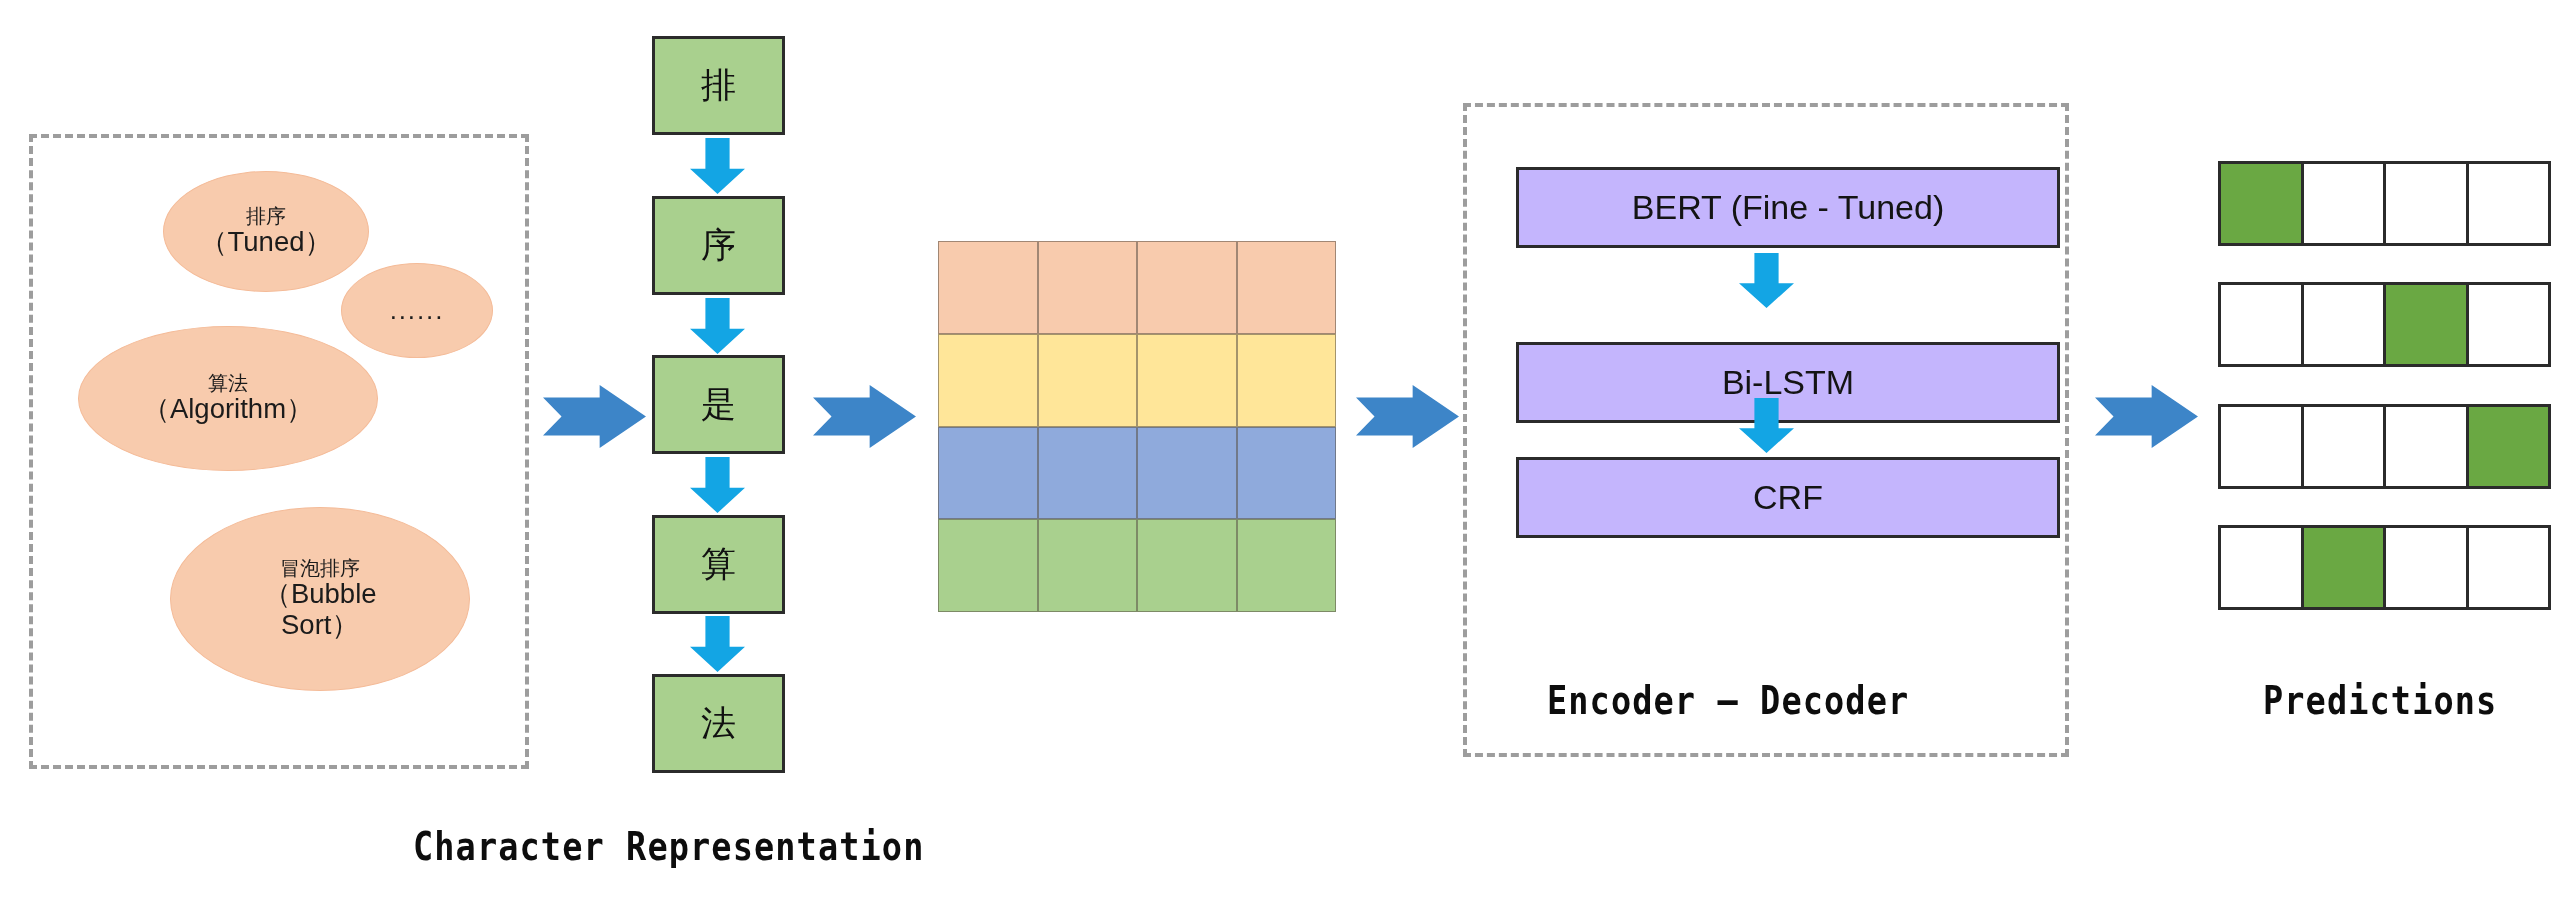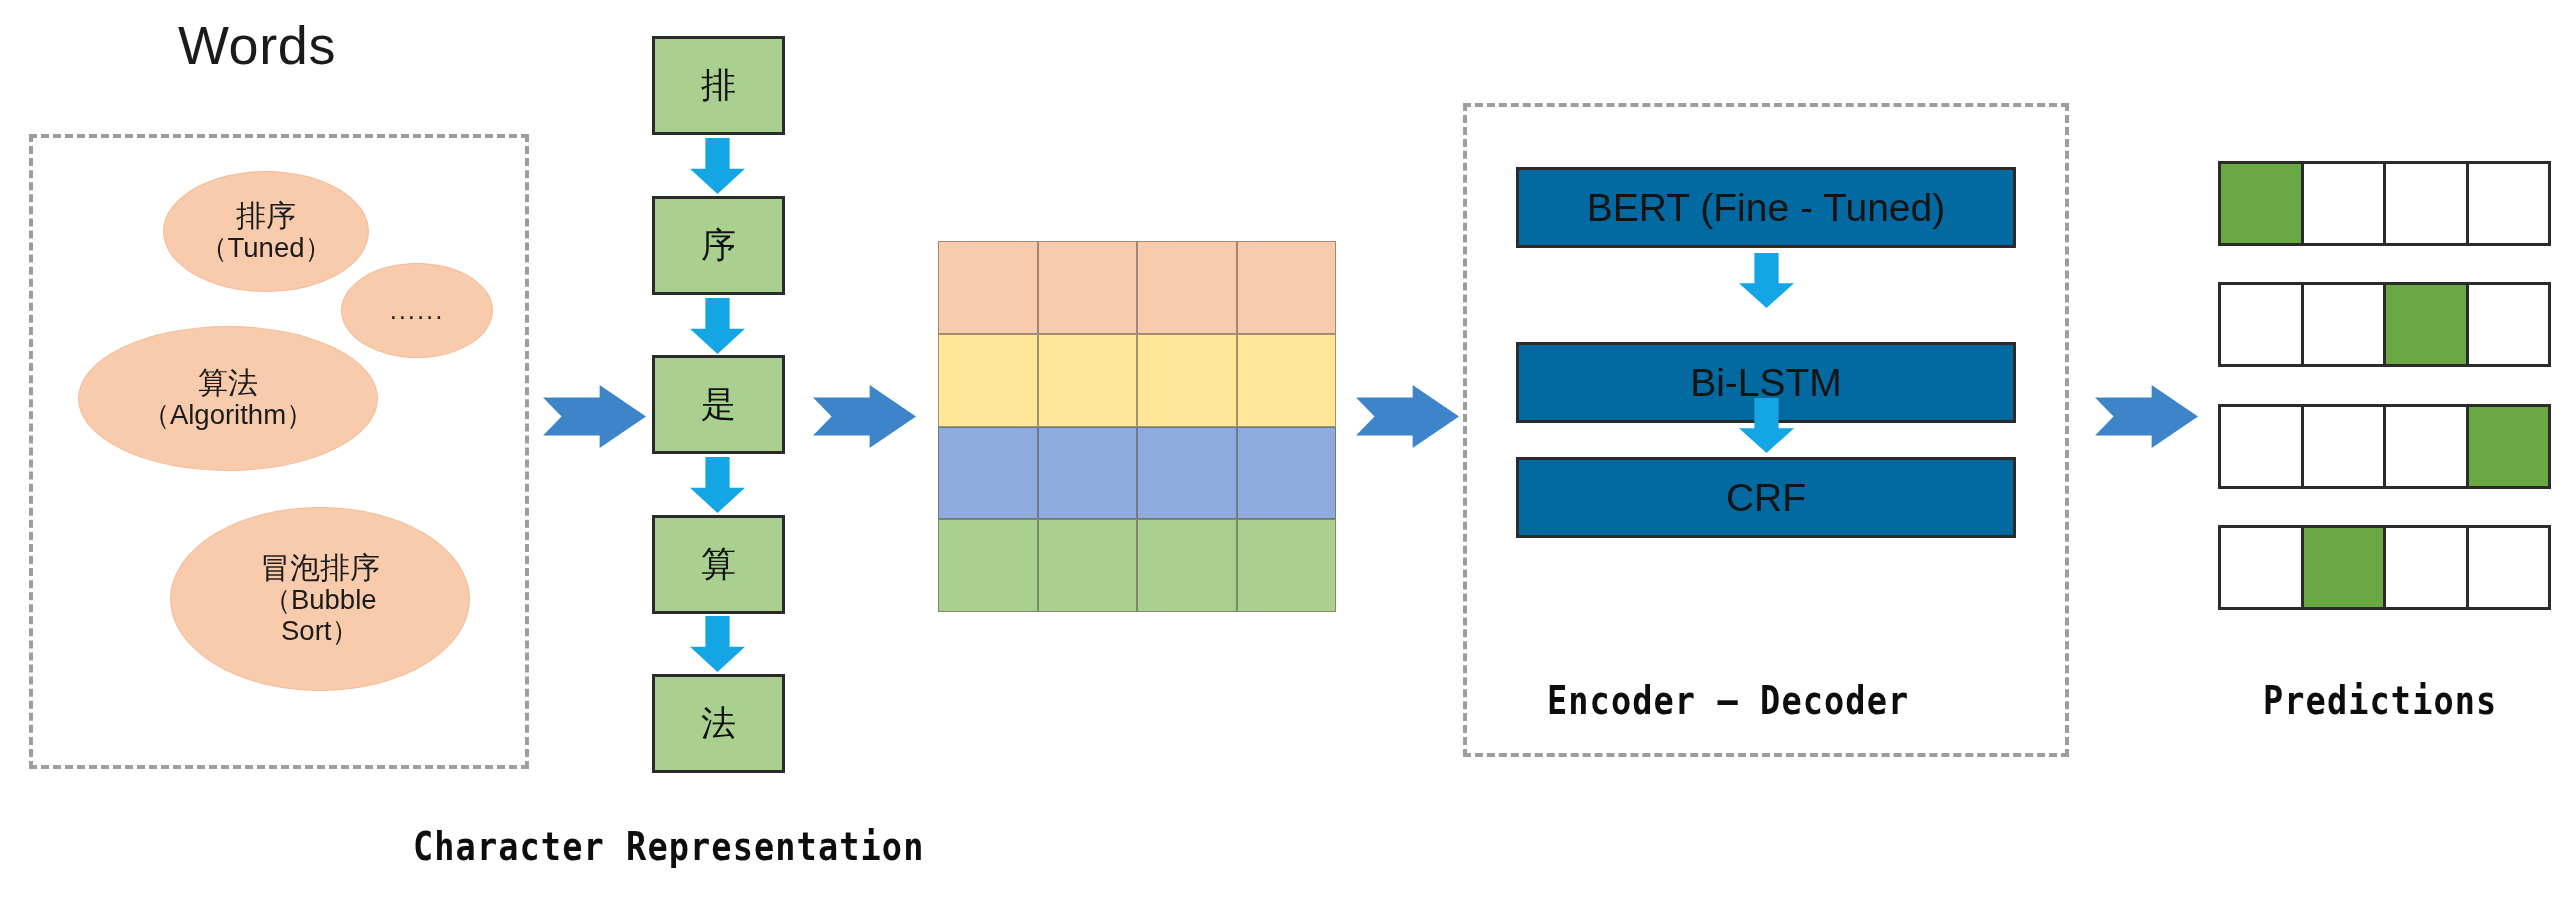--- a/index.html
+++ b/index.html
@@ -72,21 +72,21 @@
     border-radius: 50%;
     display: flex;
     flex-direction: column;
     align-items: center;
     justify-content: center;
     text-align: center;
     color: #1b1b1b;
     line-height: 1.12;
     box-sizing: border-box;
   }
-  .word-ellipse .zh { font-size: 30px; }
+  .word-ellipse .zh { font-size: 20px; }
   .word-ellipse .en { font-size: 27.5px; }
   .word-ellipse .dots { font-size: 26px; letter-spacing: 1.9px; }
 
   #ell-sort      { left: 163px; top: 171px; width: 206px; height: 121px; }
   #ell-dots      { left: 341px; top: 263px; width: 152px; height: 95px; }
   #ell-algorithm { left: 78px; top: 326px; width: 300px; height: 145px; }
   #ell-bubble    { left: 170px; top: 507px; width: 300px; height: 184px; }
 
   
   .char-box {
@@ -144,30 +144,30 @@
     grid-template-rows: repeat(4, 1fr);
     box-sizing: border-box;
   }
   #embed-matrix .cell {
     border: 0.9px solid rgba(90,80,70,0.55);
     box-sizing: border-box;
   }
 
   
   .enc-box {
-    background: #0369a1;
+    background: #c4b5fd;
     border: 3.1px solid #2b2b2b;
     box-sizing: border-box;
     display: flex;
     align-items: center;
     justify-content: center;
-    font-size: 39px;
+    font-size: 34px;
     color: #141414;
     left: 1516px;
-    width: 500px;
+    width: 544px;
     height: 81px;
   }
   #enc-bert  { top: 167px; }
   #enc-lstm  { top: 312px; margin-top: 30px; }
   #enc-crf   { top: 457px; }
 
   .enc-arrow {
     left: 1739px;
     width: 55px;
     height: 55px;
@@ -202,21 +202,20 @@
     box-sizing: border-box;
     background: #ffffff;
   }
   .pred-cell.on { background: #6aa843; }
 </style>
 </head>
 <body>
 
 <div id="canvas">
 
-  <div class="abs title-words">Words</div>
 
   <div class="abs dashed-box" id="words-box"></div>
 
   <div class="abs word-ellipse" id="ell-sort">
     <span class="zh">排序</span>
     <span class="en">（Tuned）</span>
   </div>
 
   <div class="abs word-ellipse" id="ell-dots">
     <span class="dots">......</span>

